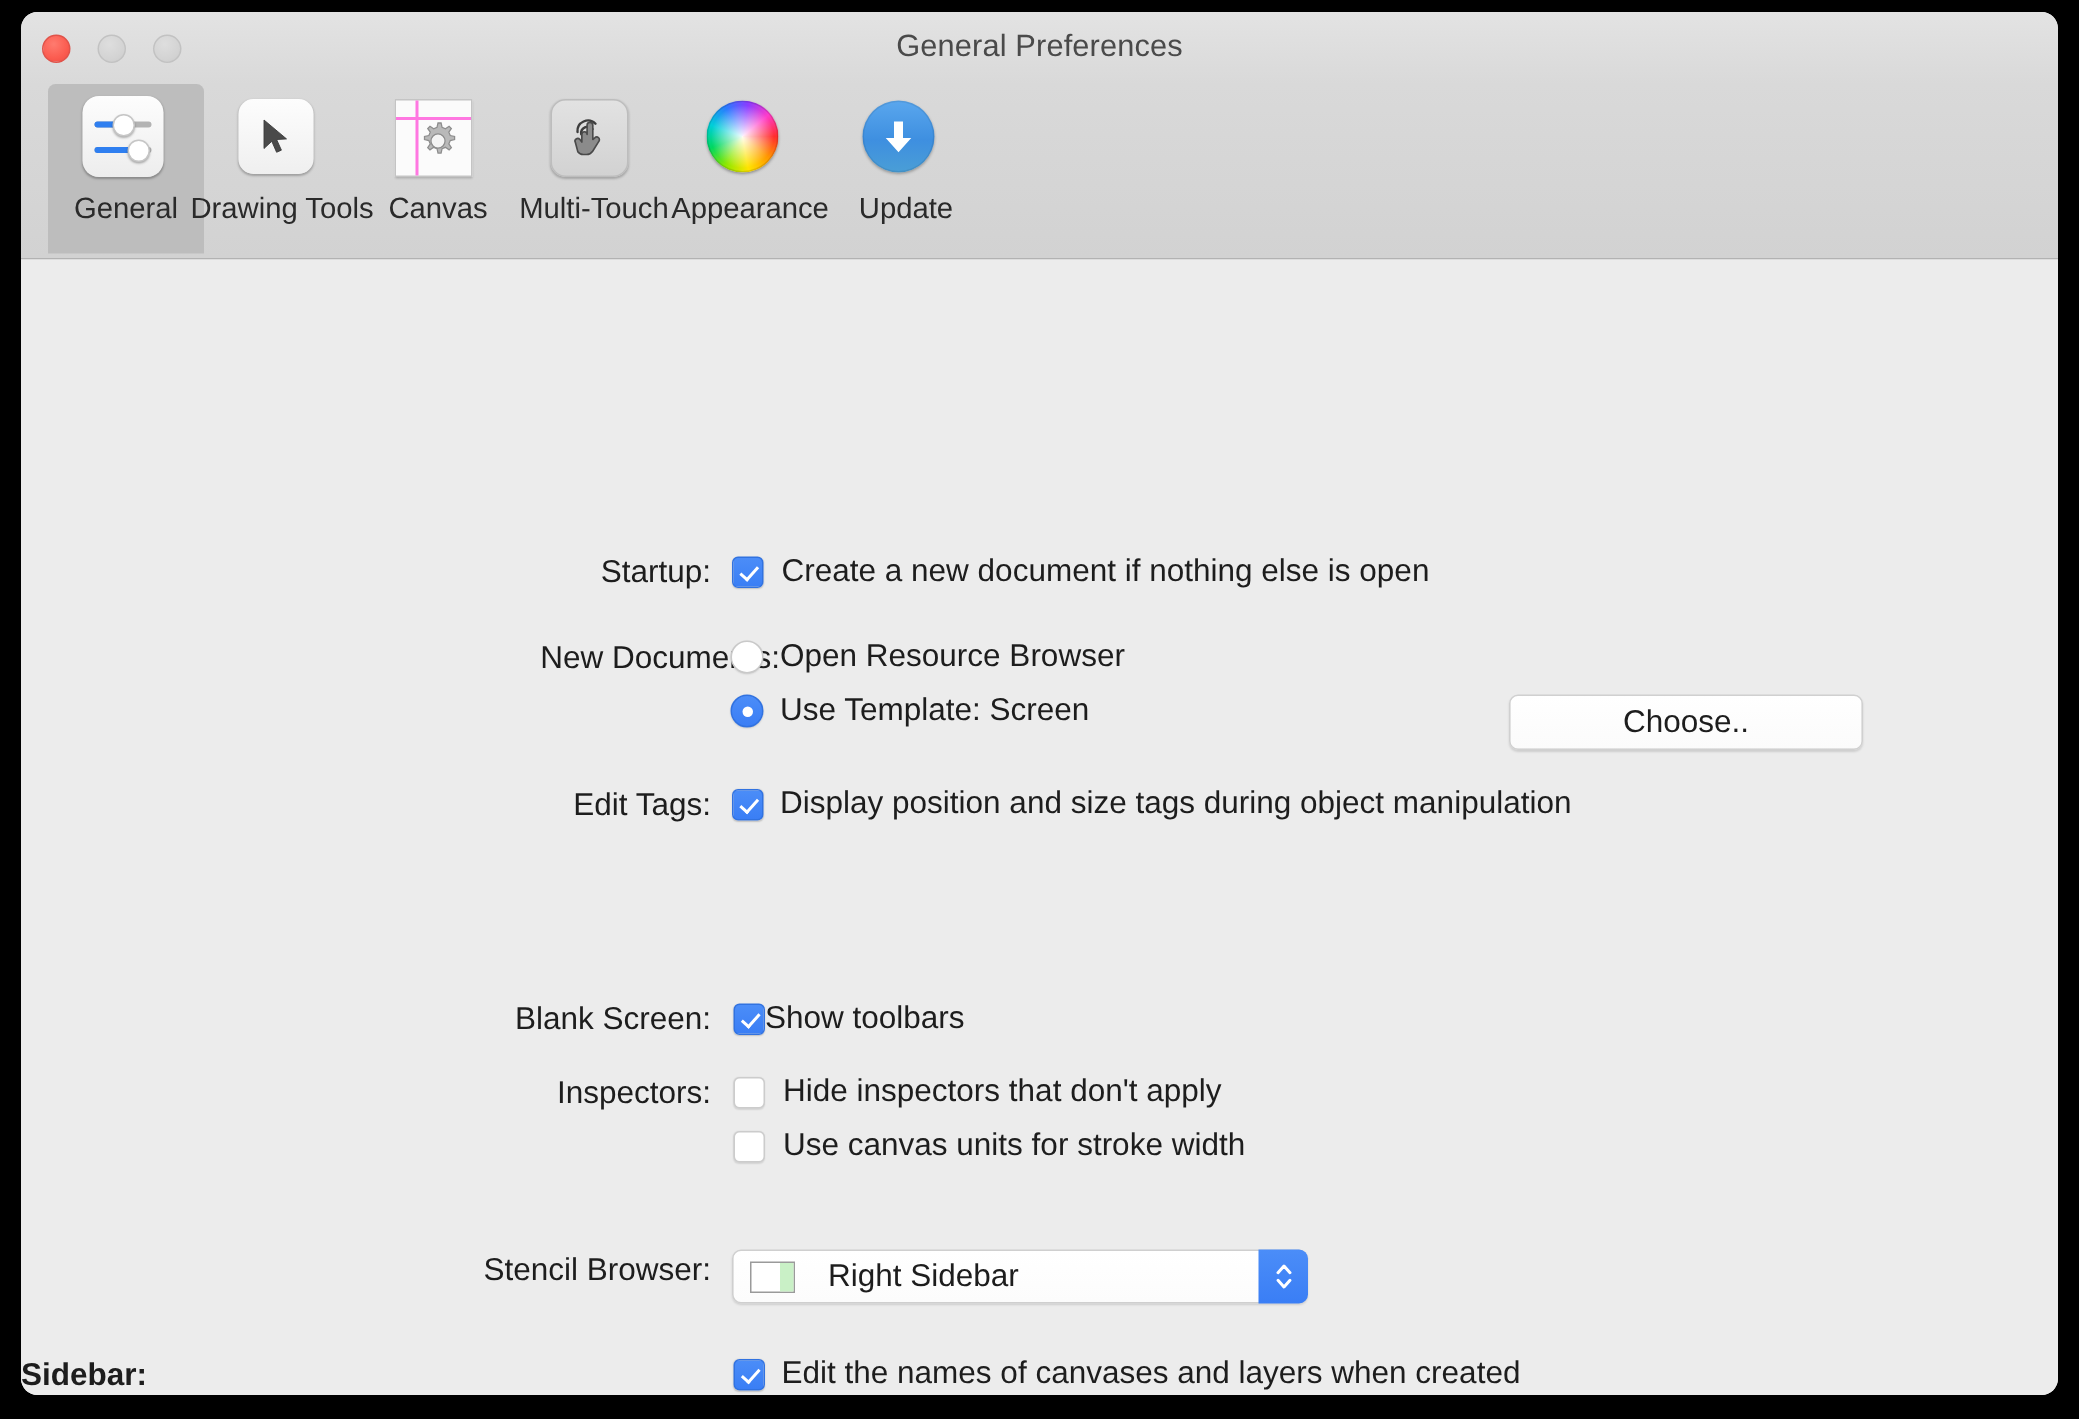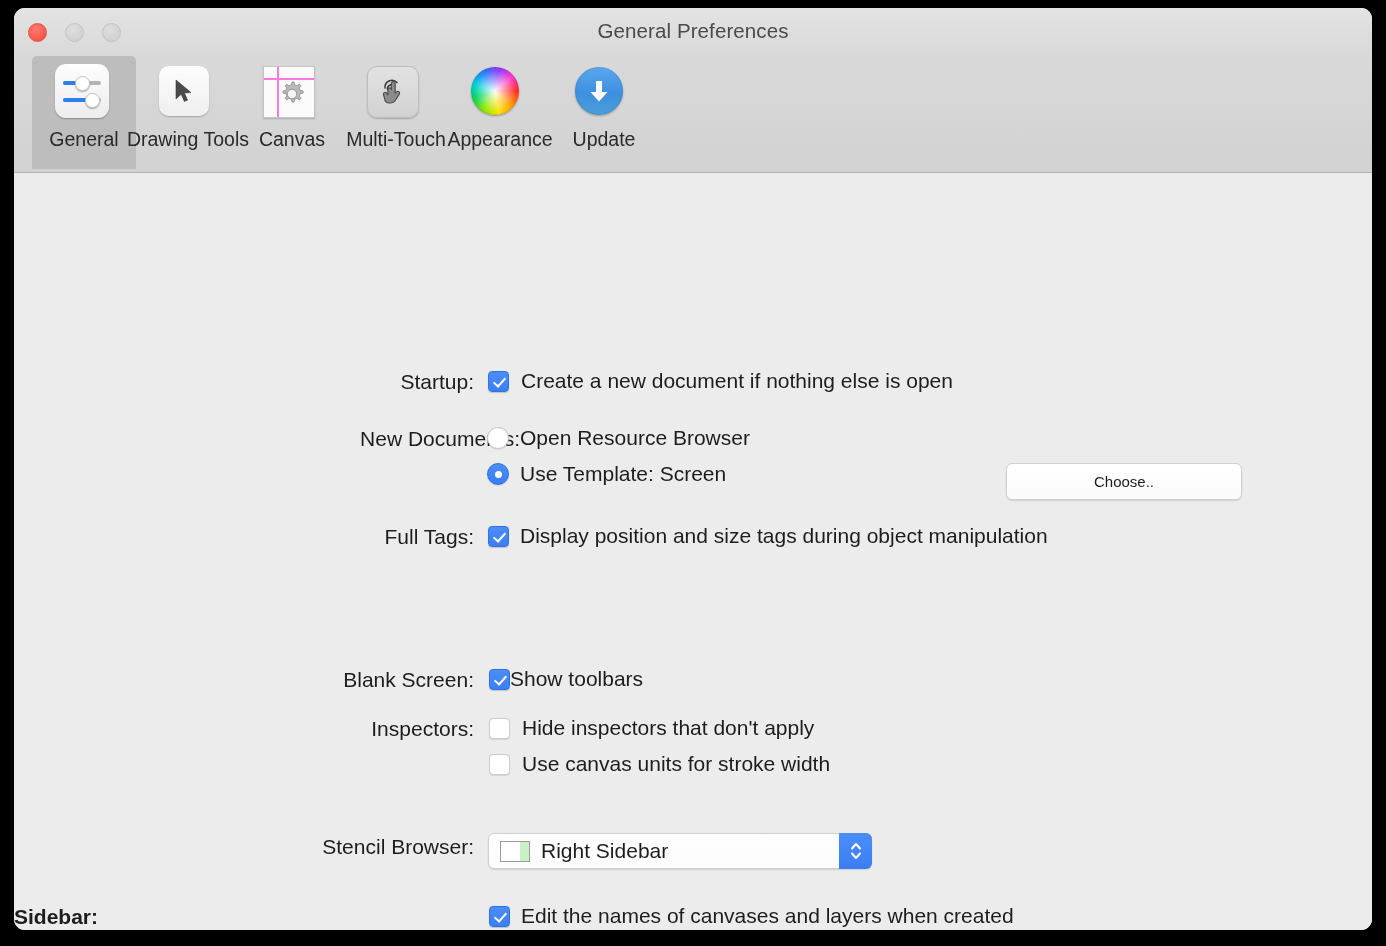--- a/index.html
+++ b/index.html
@@ -265,41 +265,42 @@
     border-radius: 50%;
     background: #ffffff;
   }
 
   
   .btn {
     background: linear-gradient(to bottom, #ffffff, #fbfbfb);
     border: 1px solid #d0d0d0;
     border-radius: 6px;
     box-shadow: 0 1px 1.5px rgba(0,0,0,0.13);
-    font-size: 15px;
+    font-size: 21px;
     color: #1d1d1d;
     display: flex;
     align-items: center;
     justify-content: center;
     cursor: default;
   }
 
   
   .popup {
     position: relative;
     height: 36px;
     width: 384px;
     background: linear-gradient(to bottom, #ffffff, #fcfcfc);
     border: 1px solid #cfcfcf;
     border-radius: 6px;
     box-shadow: 0 1px 1.5px rgba(0,0,0,0.13);
     display: flex;
     align-items: center;
     cursor: default;
     box-sizing: border-box;
+    gap: 11px;
   }
   .popup .swatch {
     margin-left: 11px;
     width: 30px; height: 21px;
     border: 1.5px solid #9a9a9a;
     background: #ffffff;
     box-sizing: border-box;
     position: relative;
     flex: none;
   }
@@ -438,21 +439,21 @@
       <div class="radio off"></div>
       <div class="ctrl-text" style="margin-left:11px;">Open Resource Browser</div>
     </div>
     <div class="row" style="left:473px; top:289px;">
       <div class="radio on"></div>
       <div class="ctrl-text" style="margin-left:11px;">Use Template: Screen</div>
     </div>
     <div class="btn" style="position:absolute; left:992px; top:290px; width:234px; height:35px;">Choose..</div>
 
     <div class="row" style="left:0; top:352px; width:460px; justify-content:flex-end;">
-      <div class="row-label">Full Tags:</div>
+      <div class="row-label">Edit Tags:</div>
     </div>
     <div class="row" style="left:474px; top:351px;">
       <div class="cbox on"></div>
       <div class="ctrl-text" style="margin-left:11px;">Display position and size tags during object manipulation</div>
     </div>
 
     <div class="row" style="left:0; top:495px; width:460px; justify-content:flex-end;">
       <div class="row-label">Blank Screen:</div>
     </div>
     <div class="row" style="left:475px; top:494px;">

